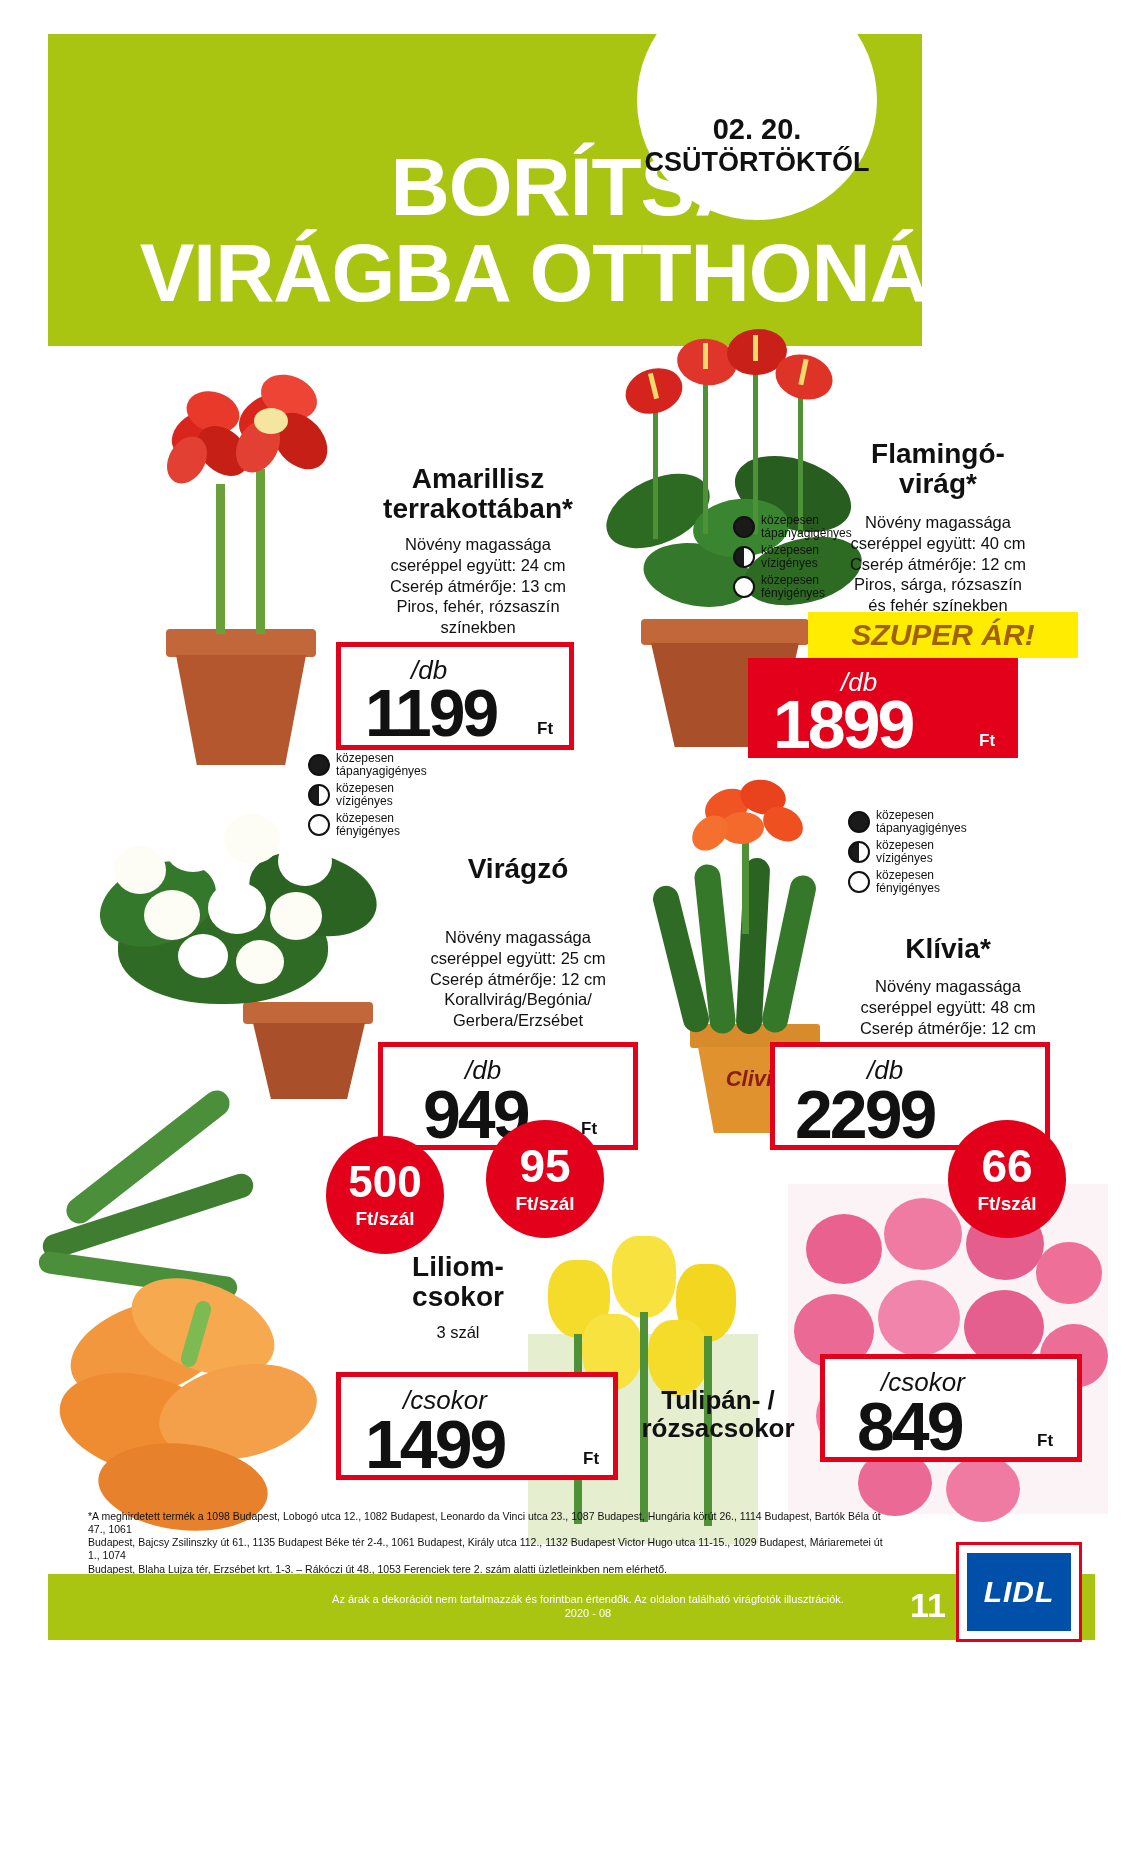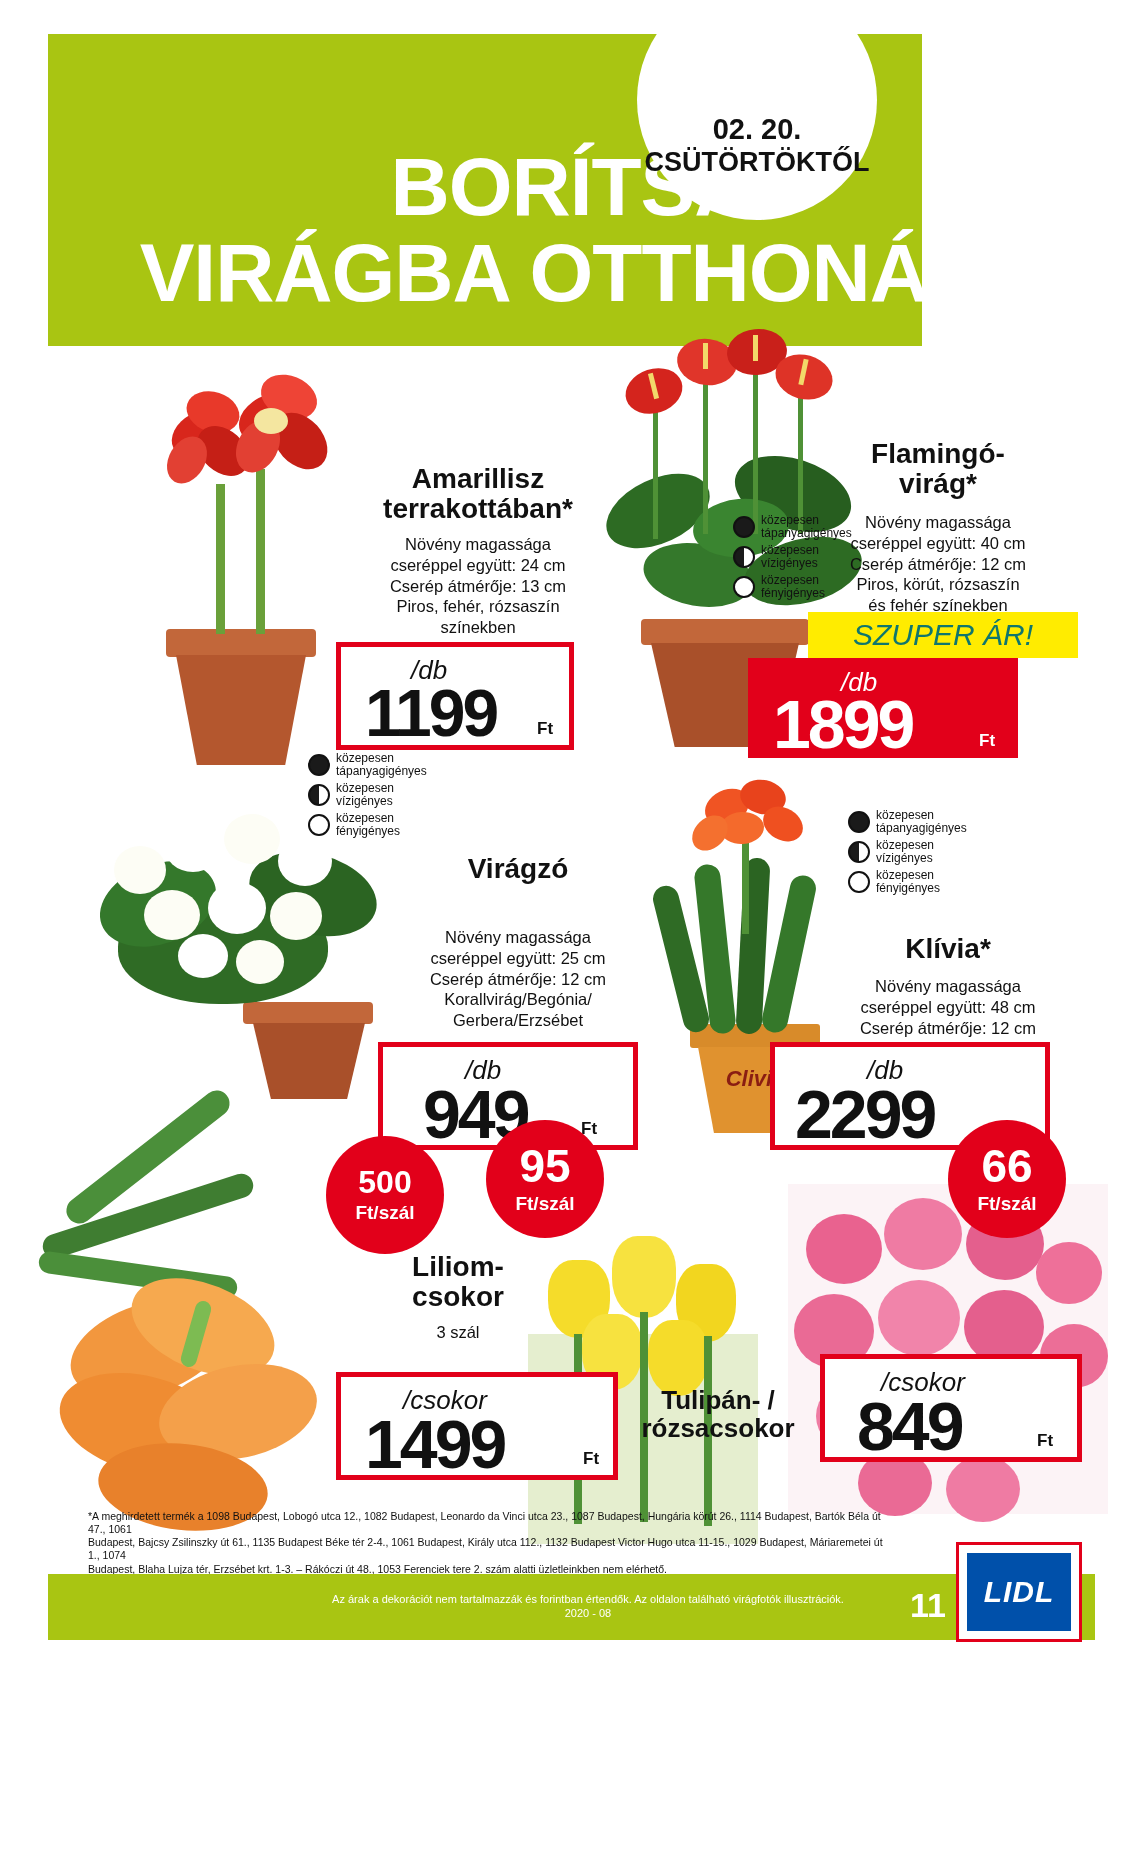--- a/index.html
+++ b/index.html
@@ -102,23 +102,23 @@
   }
   .pricebox.red {
     background: #e2001a;
     border-color: #e2001a;
   }
   .pricebox.red .unit, .pricebox.red .amount, .pricebox.red .ft { color: #ffffff; }
 
   .superar {
     position: absolute;
     background: #ffec00;
-    color: #0f766e;
+    color: #a16207;
     font-style: italic;
-    font-weight: normal;
+    font-weight: bold;
     display: flex; align-items: center; justify-content: center;
   }
 
   
   .badge {
     position: absolute;
     border-radius: 50%;
     background: #e2001a;
     color: #fff;
     display: flex;
@@ -300,21 +300,21 @@
     </div>
 
     <div class="prod-title" style="position:absolute;left:760px;top:405px;width:260px;text-align:center;font-size:28px;">
       <div>Flamingó-</div>
       <div>virág*</div>
     </div>
     <div class="prod-desc" style="position:absolute;left:750px;top:478px;width:280px;text-align:center;font-size:16.5px;">
       <div>Növény magassága</div>
       <div>cseréppel együtt: 40 cm</div>
       <div>Cserép átmérője: 12 cm</div>
-      <div>Piros, körút, rózsaszín</div>
+      <div>Piros, sárga, rózsaszín</div>
       <div>és fehér színekben</div>
     </div>
 
     <div class="superar" style="left:760px; top:578px; width:270px; height:46px; font-size:30px;">SZUPER ÁR!</div>
 
     <div class="pricebox red" style="left:700px; top:624px; width:270px; height:100px;">
       <span class="unit" style="left:88px; top:4px; font-size:26px;">/db</span>
       <span class="amount" style="left:20px; top:22px; font-size:68px;">1899</span>
       <span class="ft" style="left:226px; top:68px; font-size:17px;">Ft</span>
     </div>
@@ -470,21 +470,21 @@
       <div class="petal" style="left:176px;top:106px;width:80px;height:74px;background:#e45f8d;"></div>
       <div class="petal" style="left:252px;top:140px;width:68px;height:64px;background:#ec6e97;"></div>
       <div class="petal" style="left:28px;top:196px;width:78px;height:72px;background:#ef7ba3;"></div>
       <div class="petal" style="left:110px;top:186px;width:80px;height:74px;background:#e45f8d;"></div>
       <div class="petal" style="left:194px;top:196px;width:78px;height:72px;background:#f184aa;"></div>
       <div class="petal" style="left:70px;top:266px;width:74px;height:66px;background:#ea6a95;"></div>
       <div class="petal" style="left:158px;top:272px;width:74px;height:66px;background:#ef7ba3;"></div>
     </div>
 
     <div class="badge" style="left:278px; top:1102px; width:118px; height:118px;">
-      <span class="num" style="font-size:32px;">500</span>
+      <span class="num" style="font-size:44px;">500</span>
       <span class="sub" style="font-size:19px;margin-top:4px;">Ft/szál</span>
     </div>
 
     <div class="badge" style="left:438px; top:1086px; width:118px; height:118px;">
       <span class="num" style="font-size:46px;">95</span>
       <span class="sub" style="font-size:19px;margin-top:4px;">Ft/szál</span>
     </div>
 
     <div class="badge" style="left:900px; top:1086px; width:118px; height:118px;">
       <span class="num" style="font-size:46px;">66</span>

